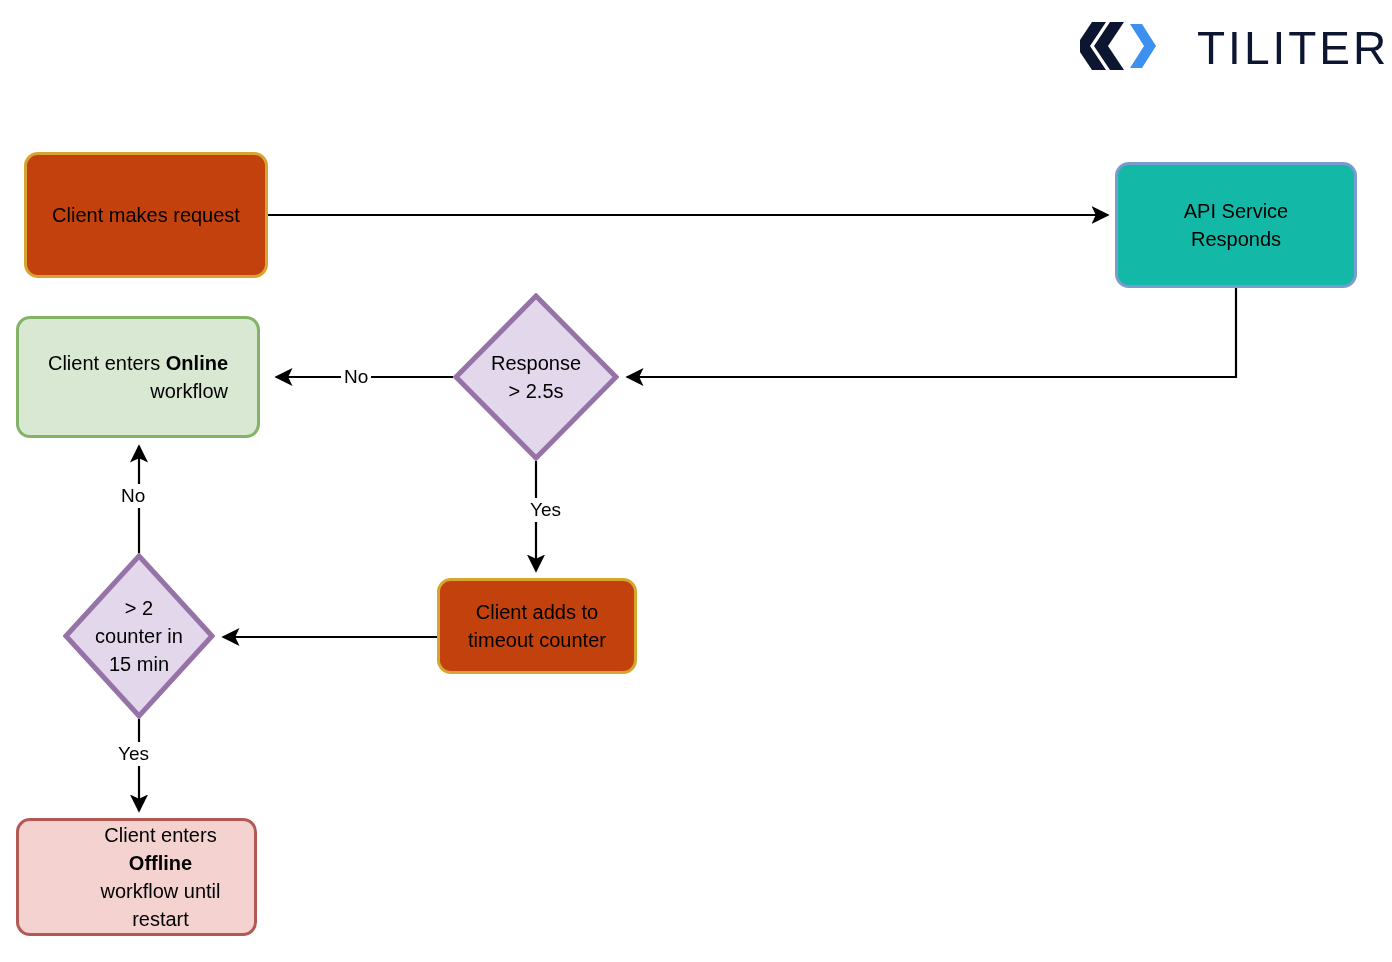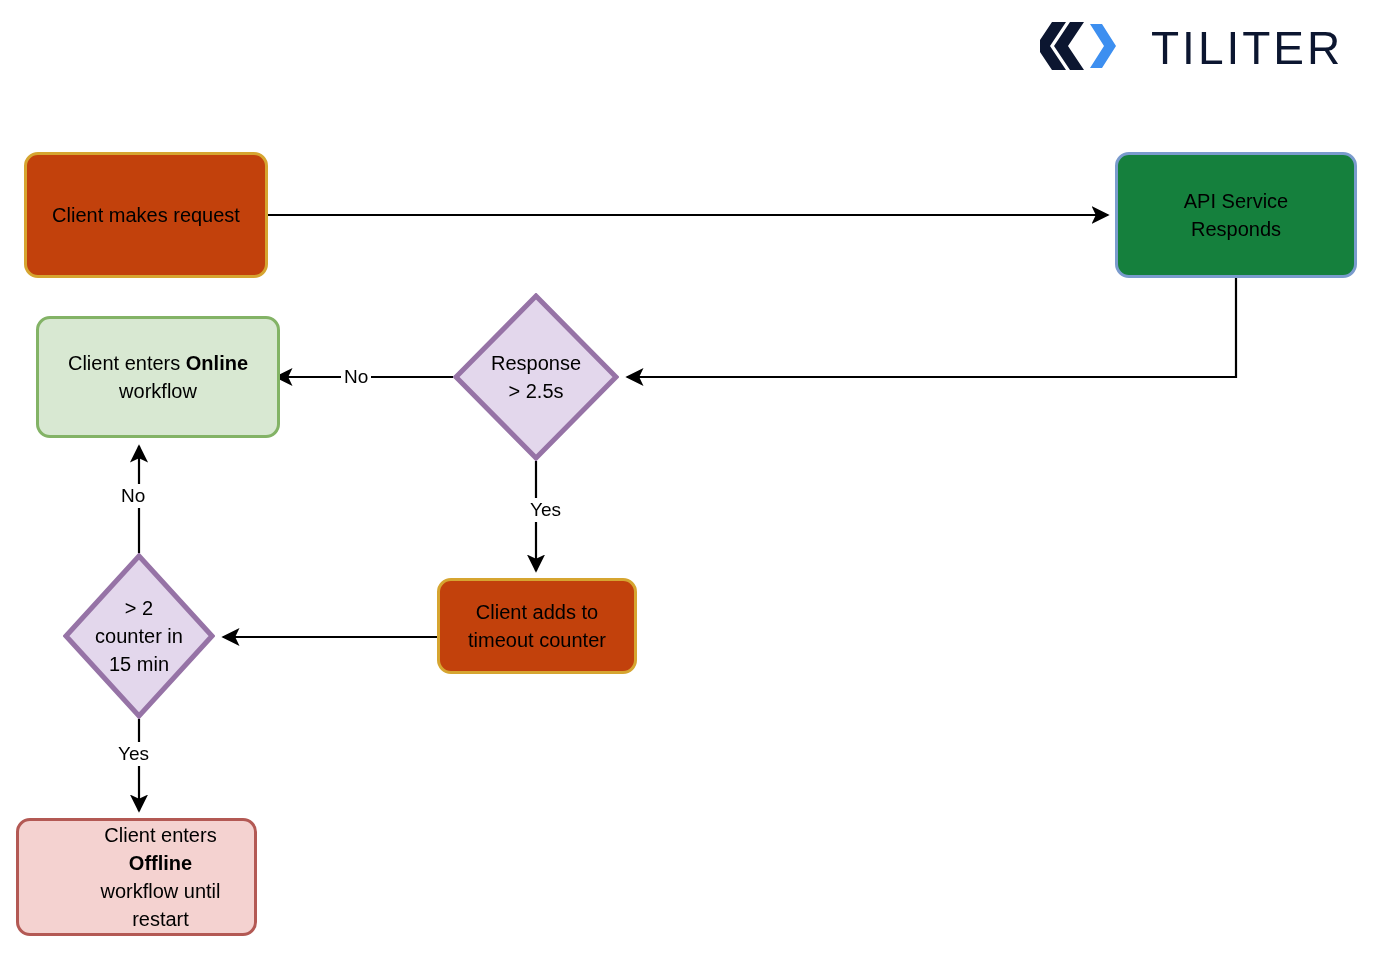--- a/index.html
+++ b/index.html
@@ -26,26 +26,26 @@
     left: 228px;
     top: 16px;
     font-size: 44px;
     line-height: 60px;
     font-weight: 400;
     color: #000000;
     white-space: nowrap;
   }
   #brand-logo {
     position: absolute;
-    left: 1040px;
+    left: 1080px;
     top: 14px;
     height: 68px;
     display: flex;
     align-items: center;
-    gap: 21px;
+    gap: 27px;
   }
   #brand-wordmark {
     font-size: 46px;
     letter-spacing: 3px;
     font-weight: 500;
     color: #0c1630;
     white-space: nowrap;
     line-height: 1;
   }
 
@@ -75,21 +75,21 @@
     line-height: 28px;
   }
   .node-box {
     border-style: solid;
     border-width: 3px;
     border-radius: 14px;
   }
   .node-box .node-label { padding: 0 8px; }
 
   .fill-orange { background: #c2410c; border-color: #d6a530; }
-  .fill-blue   { background: #15803d; border-color: #7a9bcd; }
+  .fill-blue   { background: #14b8a6; border-color: #7a9bcd; margin-top: 10px; }
   .fill-green  { background: #d8e8d2; border-color: #83b366; }
   .fill-red    { background: #f4d2d0; border-color: #b35954; }
 
   
   .node-diamond {
     background: transparent;
     border: none;
   }
   .node-diamond .diamond-shape {
     position: absolute;
@@ -158,21 +158,21 @@
     <span class="node-label">Client makes request</span>
   </div>
 
   <div class="node node-box fill-blue" style="left:1115px; top:152px; width:242px; height:126px;">
     <span class="node-label">
       <span>API Service</span><br>
       <span>Responds</span>
     </span>
   </div>
 
-  <div class="node node-box fill-green" style="left:36px; top:316px; width:244px; height:122px;">
+  <div class="node node-box fill-green" style="left:16px; top:316px; width:244px; height:122px;text-align:right;">
     <span class="node-label">
       <span>Client enters </span><b>Online</b><br>
       <span>workflow</span>
     </span>
   </div>
 
   <div class="node node-diamond" style="left:453px; top:293px; width:166px; height:168px;">
     <svg class="diamond-shape" viewBox="0 0 166 168" preserveAspectRatio="none">
       <polygon points="83,3 163,84 83,165 3,84" fill="#e3d7ec" stroke="#9673a6" stroke-width="5"></polygon>
     </svg>

